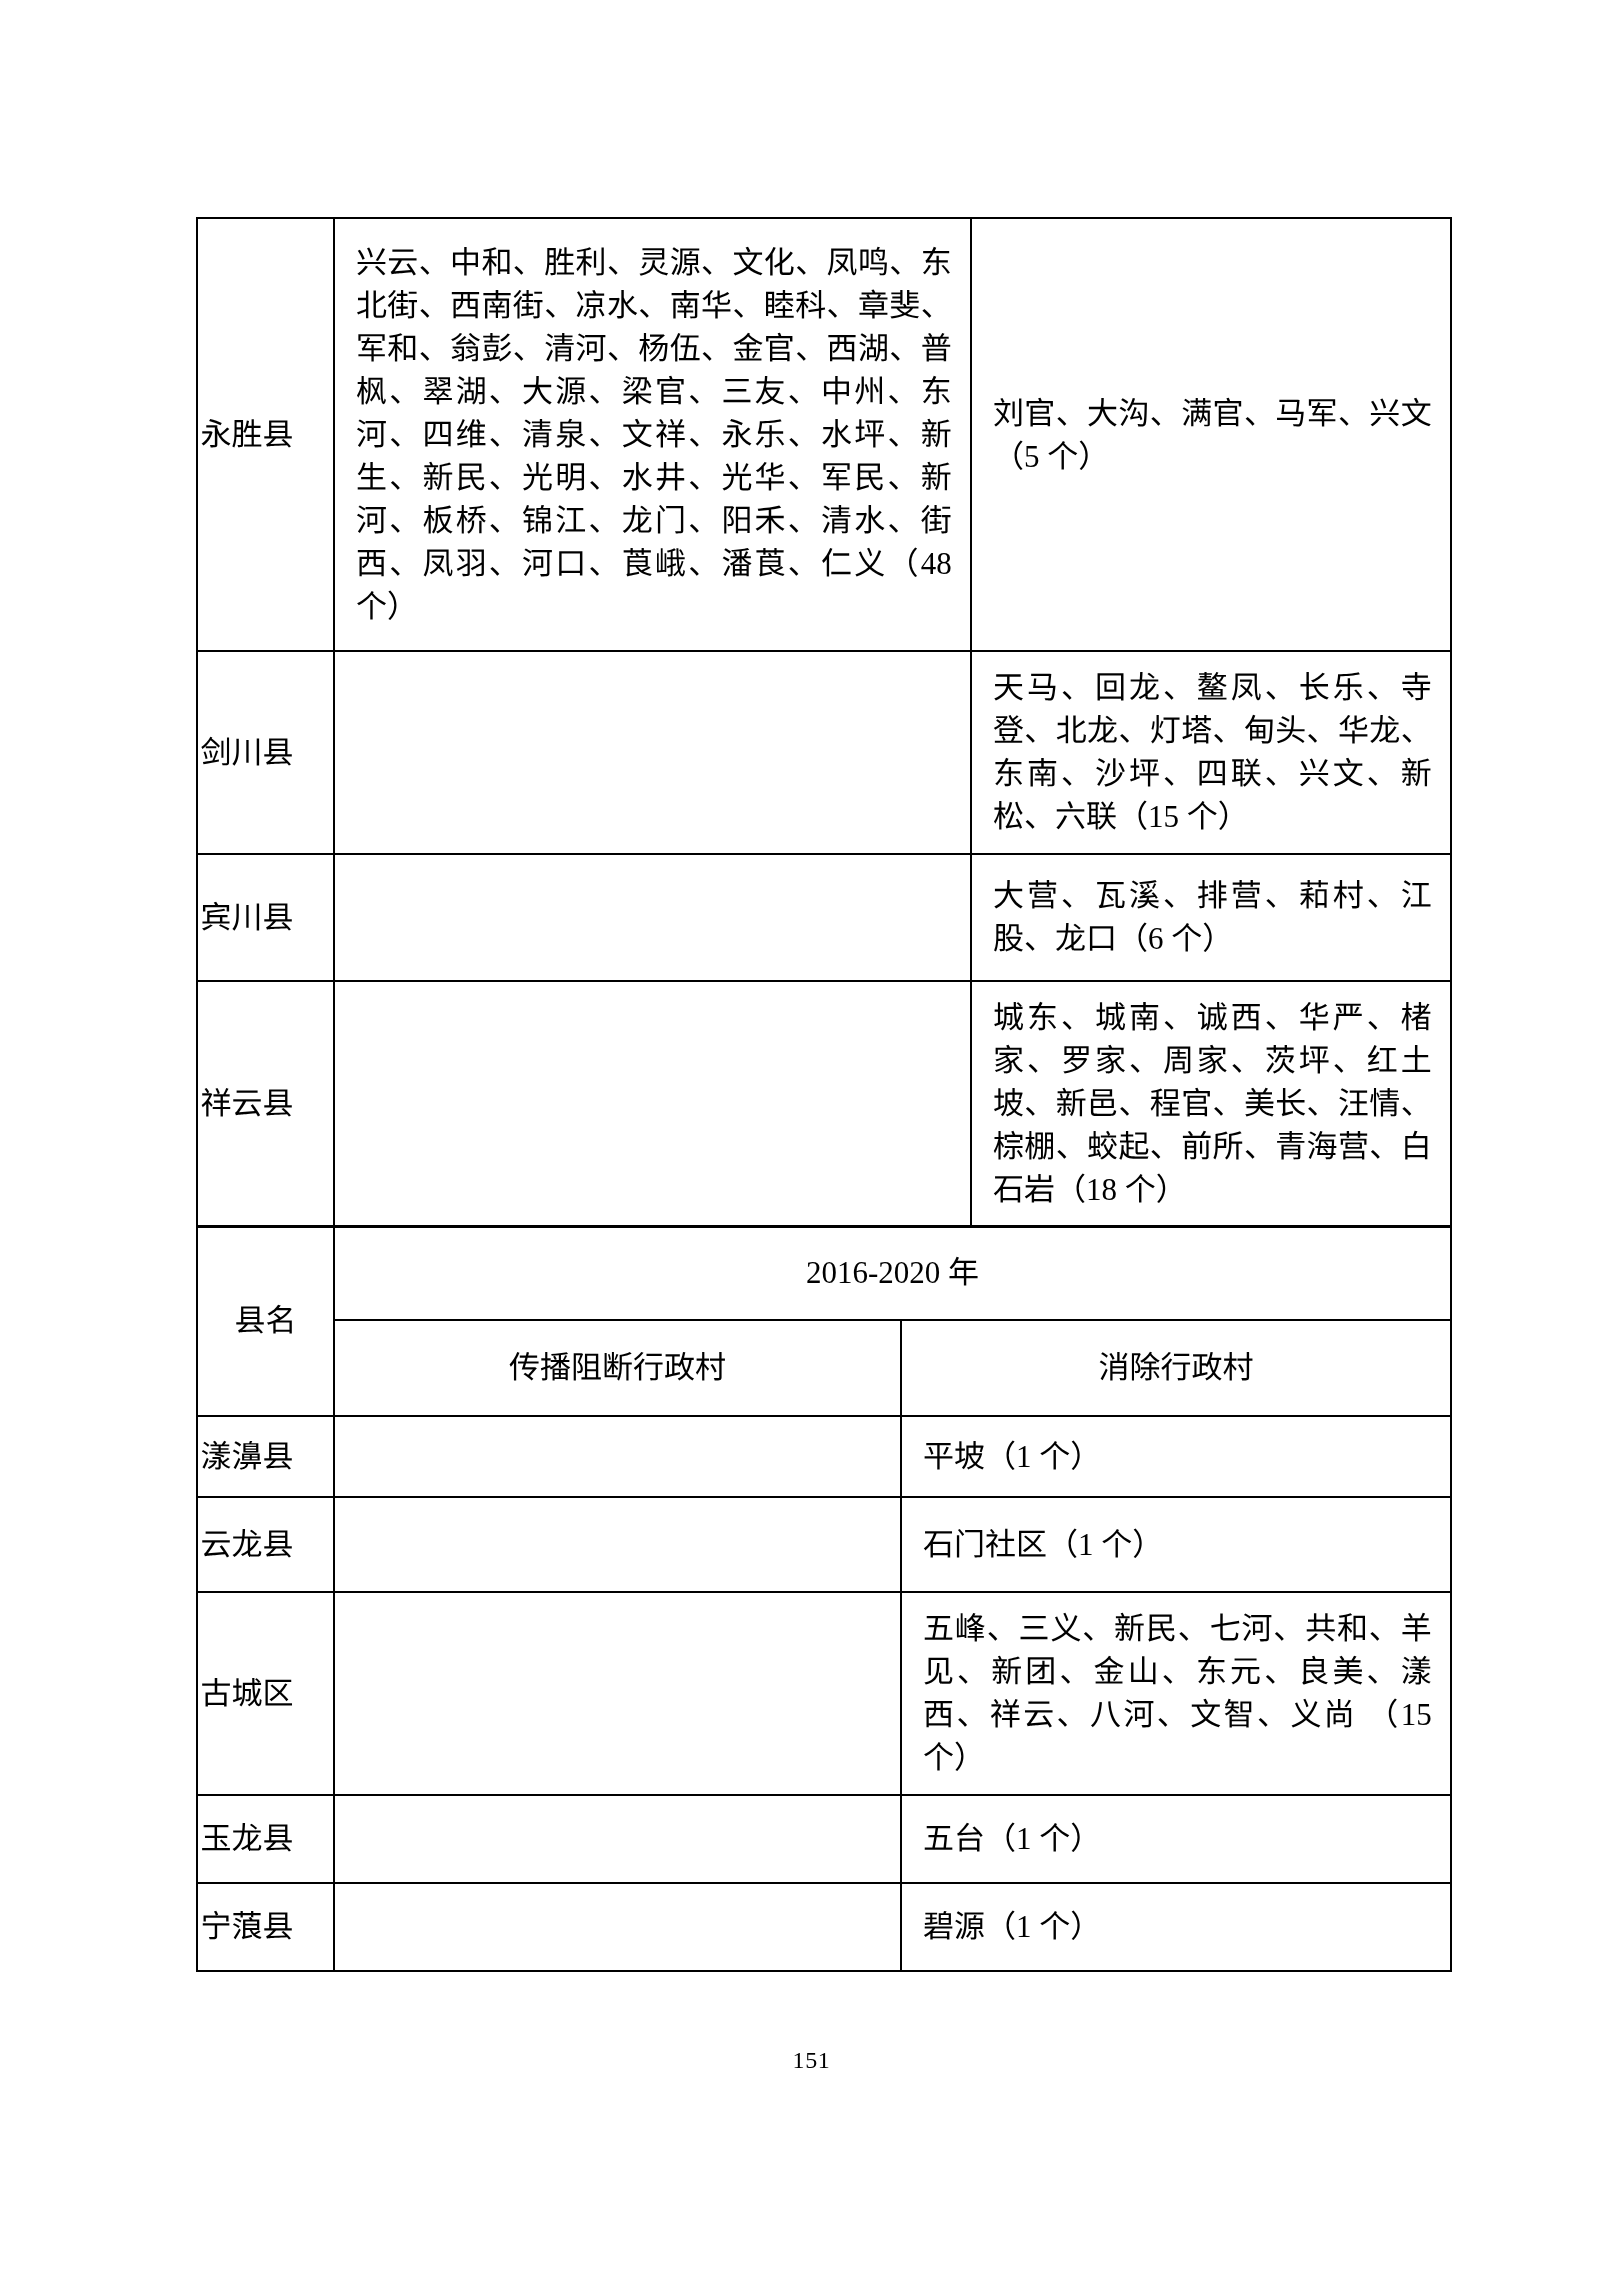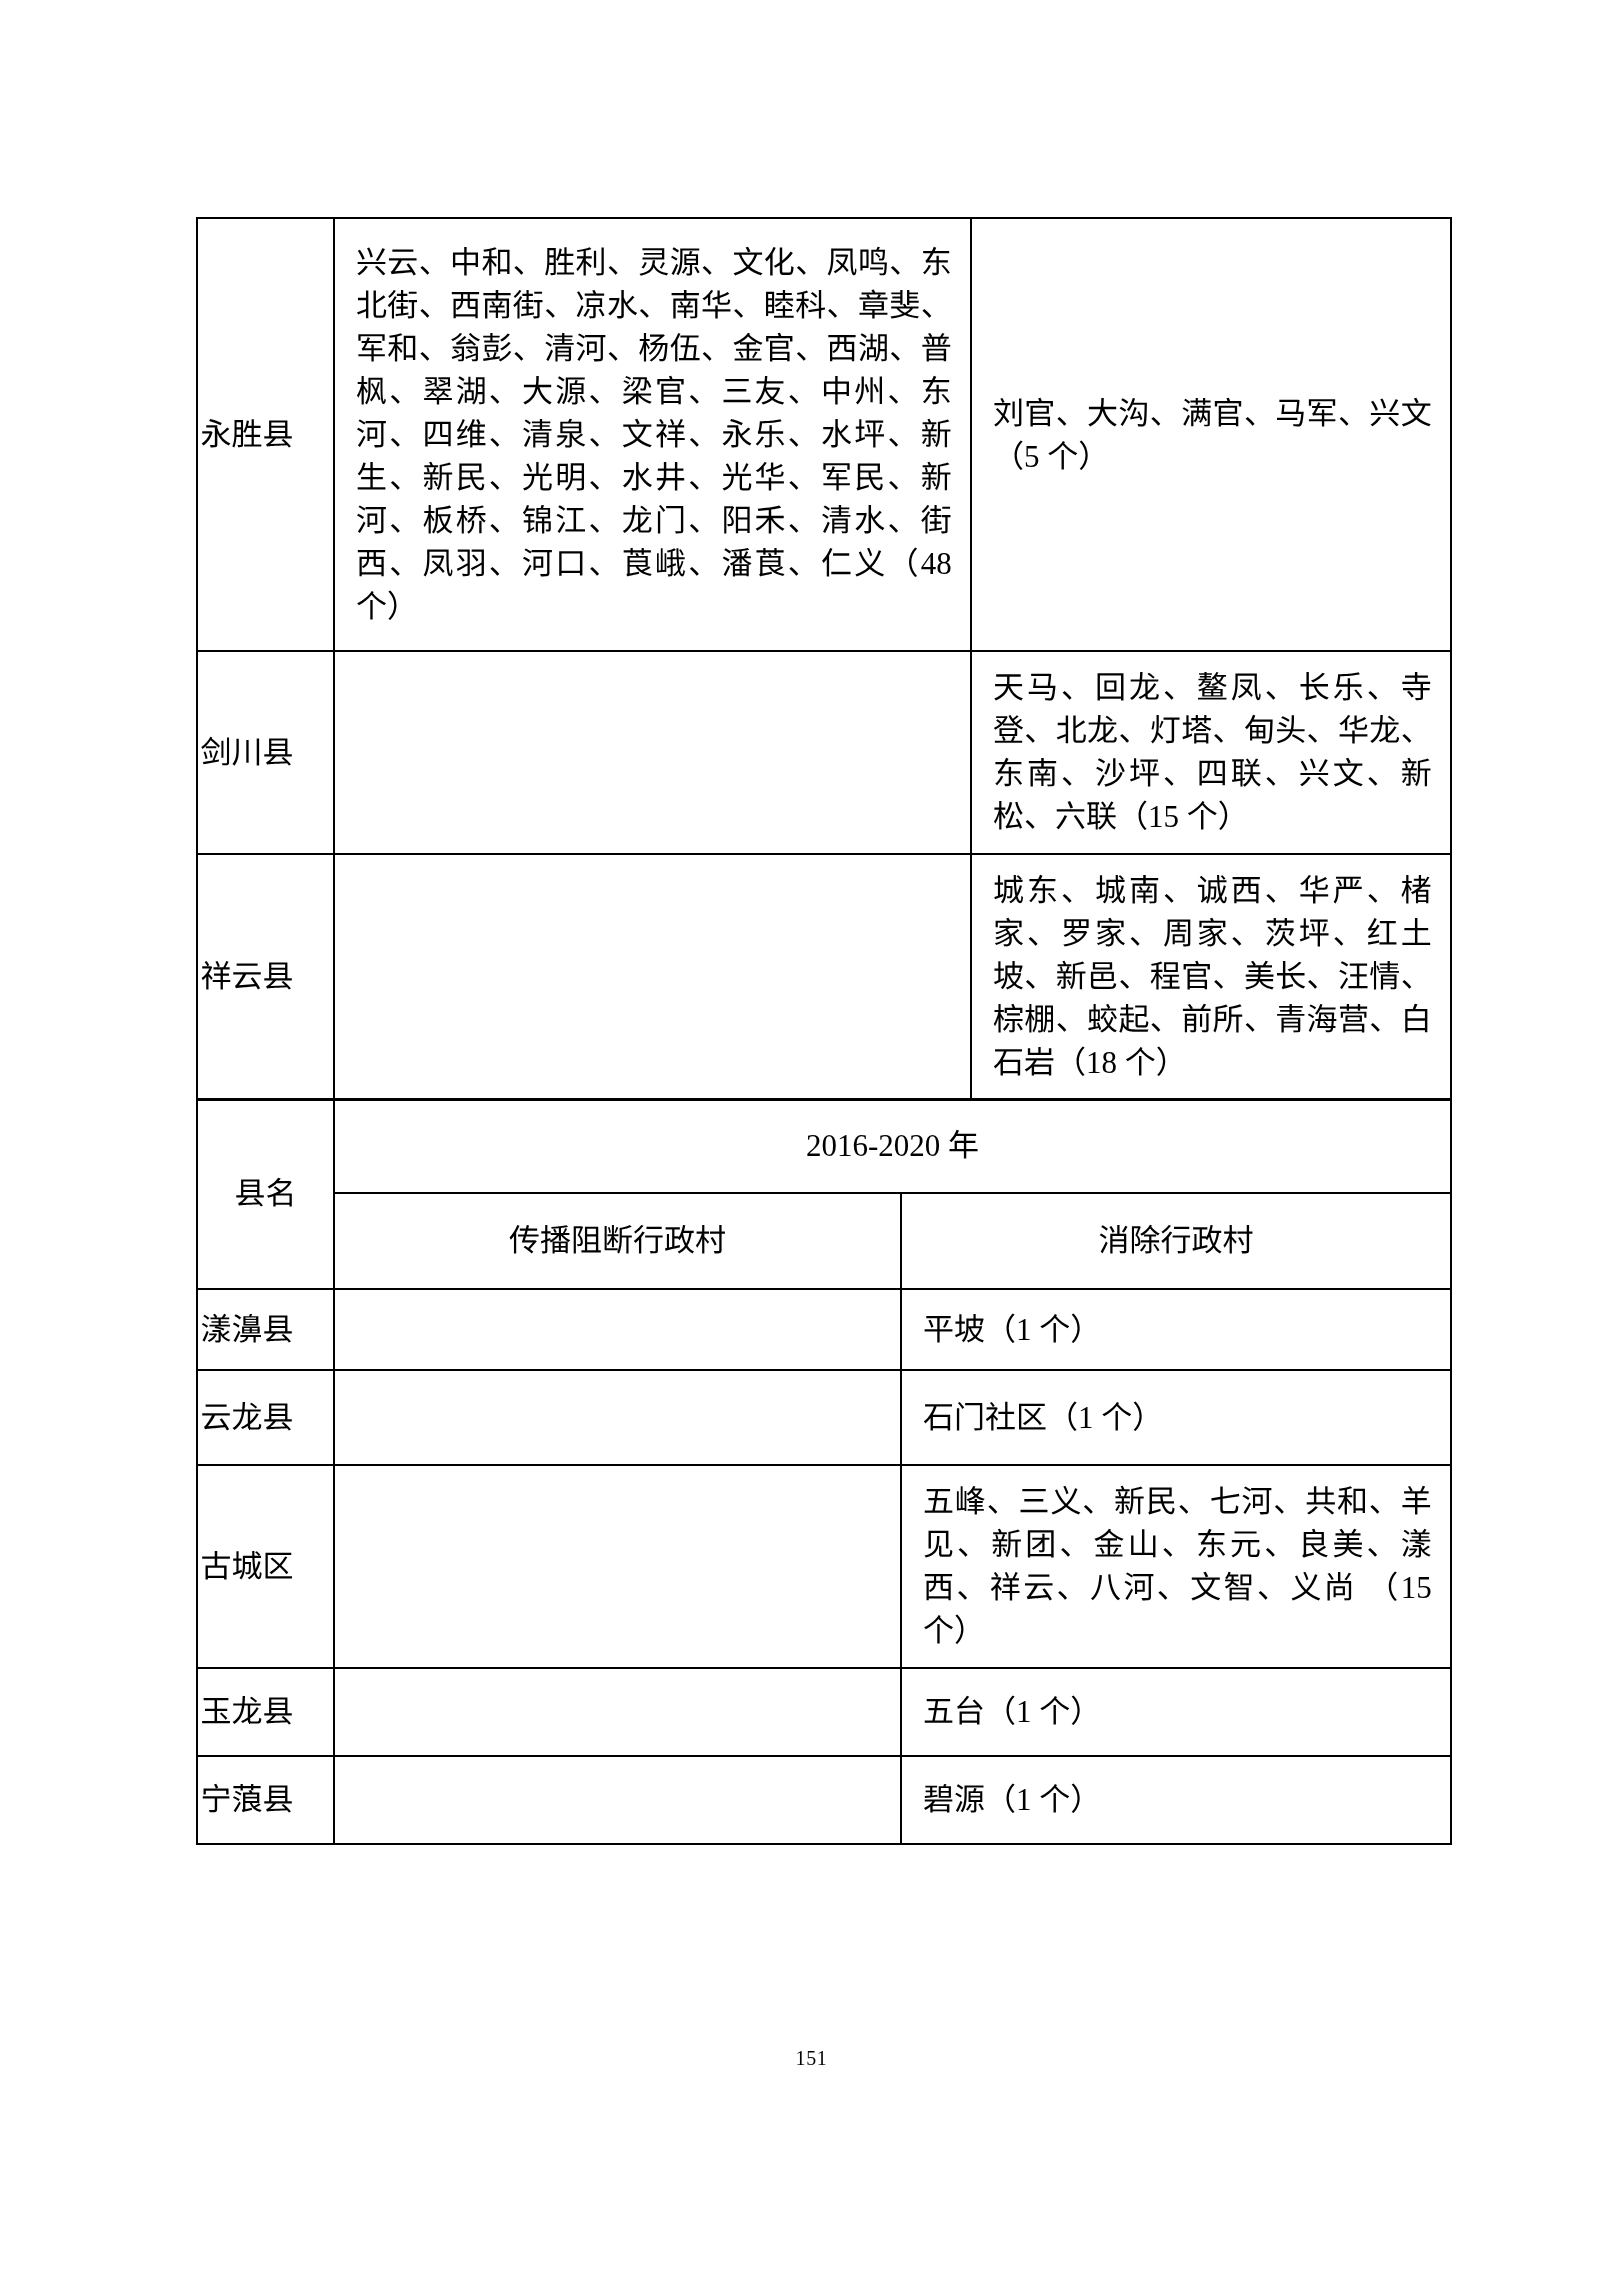--- a/index.html
+++ b/index.html
@@ -51,21 +51,21 @@
     text-align: center;
     line-height: 39px;
     padding: 3.9px 2.6px;
   }
   #page-number {
     position: absolute;
     left: 0;
     top: 2047px;
     width: 1623px;
     text-align: center;
-    font-size: 20px;
+    font-size: 24px;
     letter-spacing: 0.7px;
   }
 </style>
 </head>
 <body>
 
 <div id="page">
   <div id="sheet">
 
     <table class="tbl tbl-a">
@@ -77,20 +77,25 @@
       <tbody>
         <tr style="height:433px">
           <td class="county">永胜县</td>
           <td class="list">兴云、中和、胜利、灵源、文化、凤鸣、东北街、西南街、凉水、南华、睦科、章斐、军和、翁彭、清河、杨伍、金官、西湖、普枫、翠湖、大源、梁官、三友、中州、东河、四维、清泉、文祥、永乐、水坪、新生、新民、光明、水井、光华、军民、新河、板桥、锦江、龙门、阳禾、清水、街西、凤羽、河口、莨峨、潘莨、仁义（48 个）</td>
           <td class="list">刘官、大沟、满官、马军、兴文（5 个）</td>
         </tr>
         <tr style="height:174px">
           <td class="county">剑川县</td>
           <td class="list"></td>
           <td class="list">天马、回龙、鳌凤、长乐、寺登、北龙、灯塔、甸头、华龙、东南、沙坪、四联、兴文、新松、六联（15 个）</td>
+        </tr>
+        <tr style="height:127px">
+          <td class="county">宾川县</td>
+          <td class="list"></td>
+          <td class="list">大营、瓦溪、排营、萂村、江股、龙口（6 个）</td>
         </tr>
         <tr style="height:204px">
           <td class="county">祥云县</td>
           <td class="list"></td>
           <td class="list">城东、城南、诚西、华严、楮家、罗家、周家、茨坪、红土坡、新邑、程官、美长、汪情、棕棚、蛟起、前所、青海营、白石岩（18 个）</td>
         </tr>
       </tbody>
     </table>
 
     <table class="tbl tbl-b">

